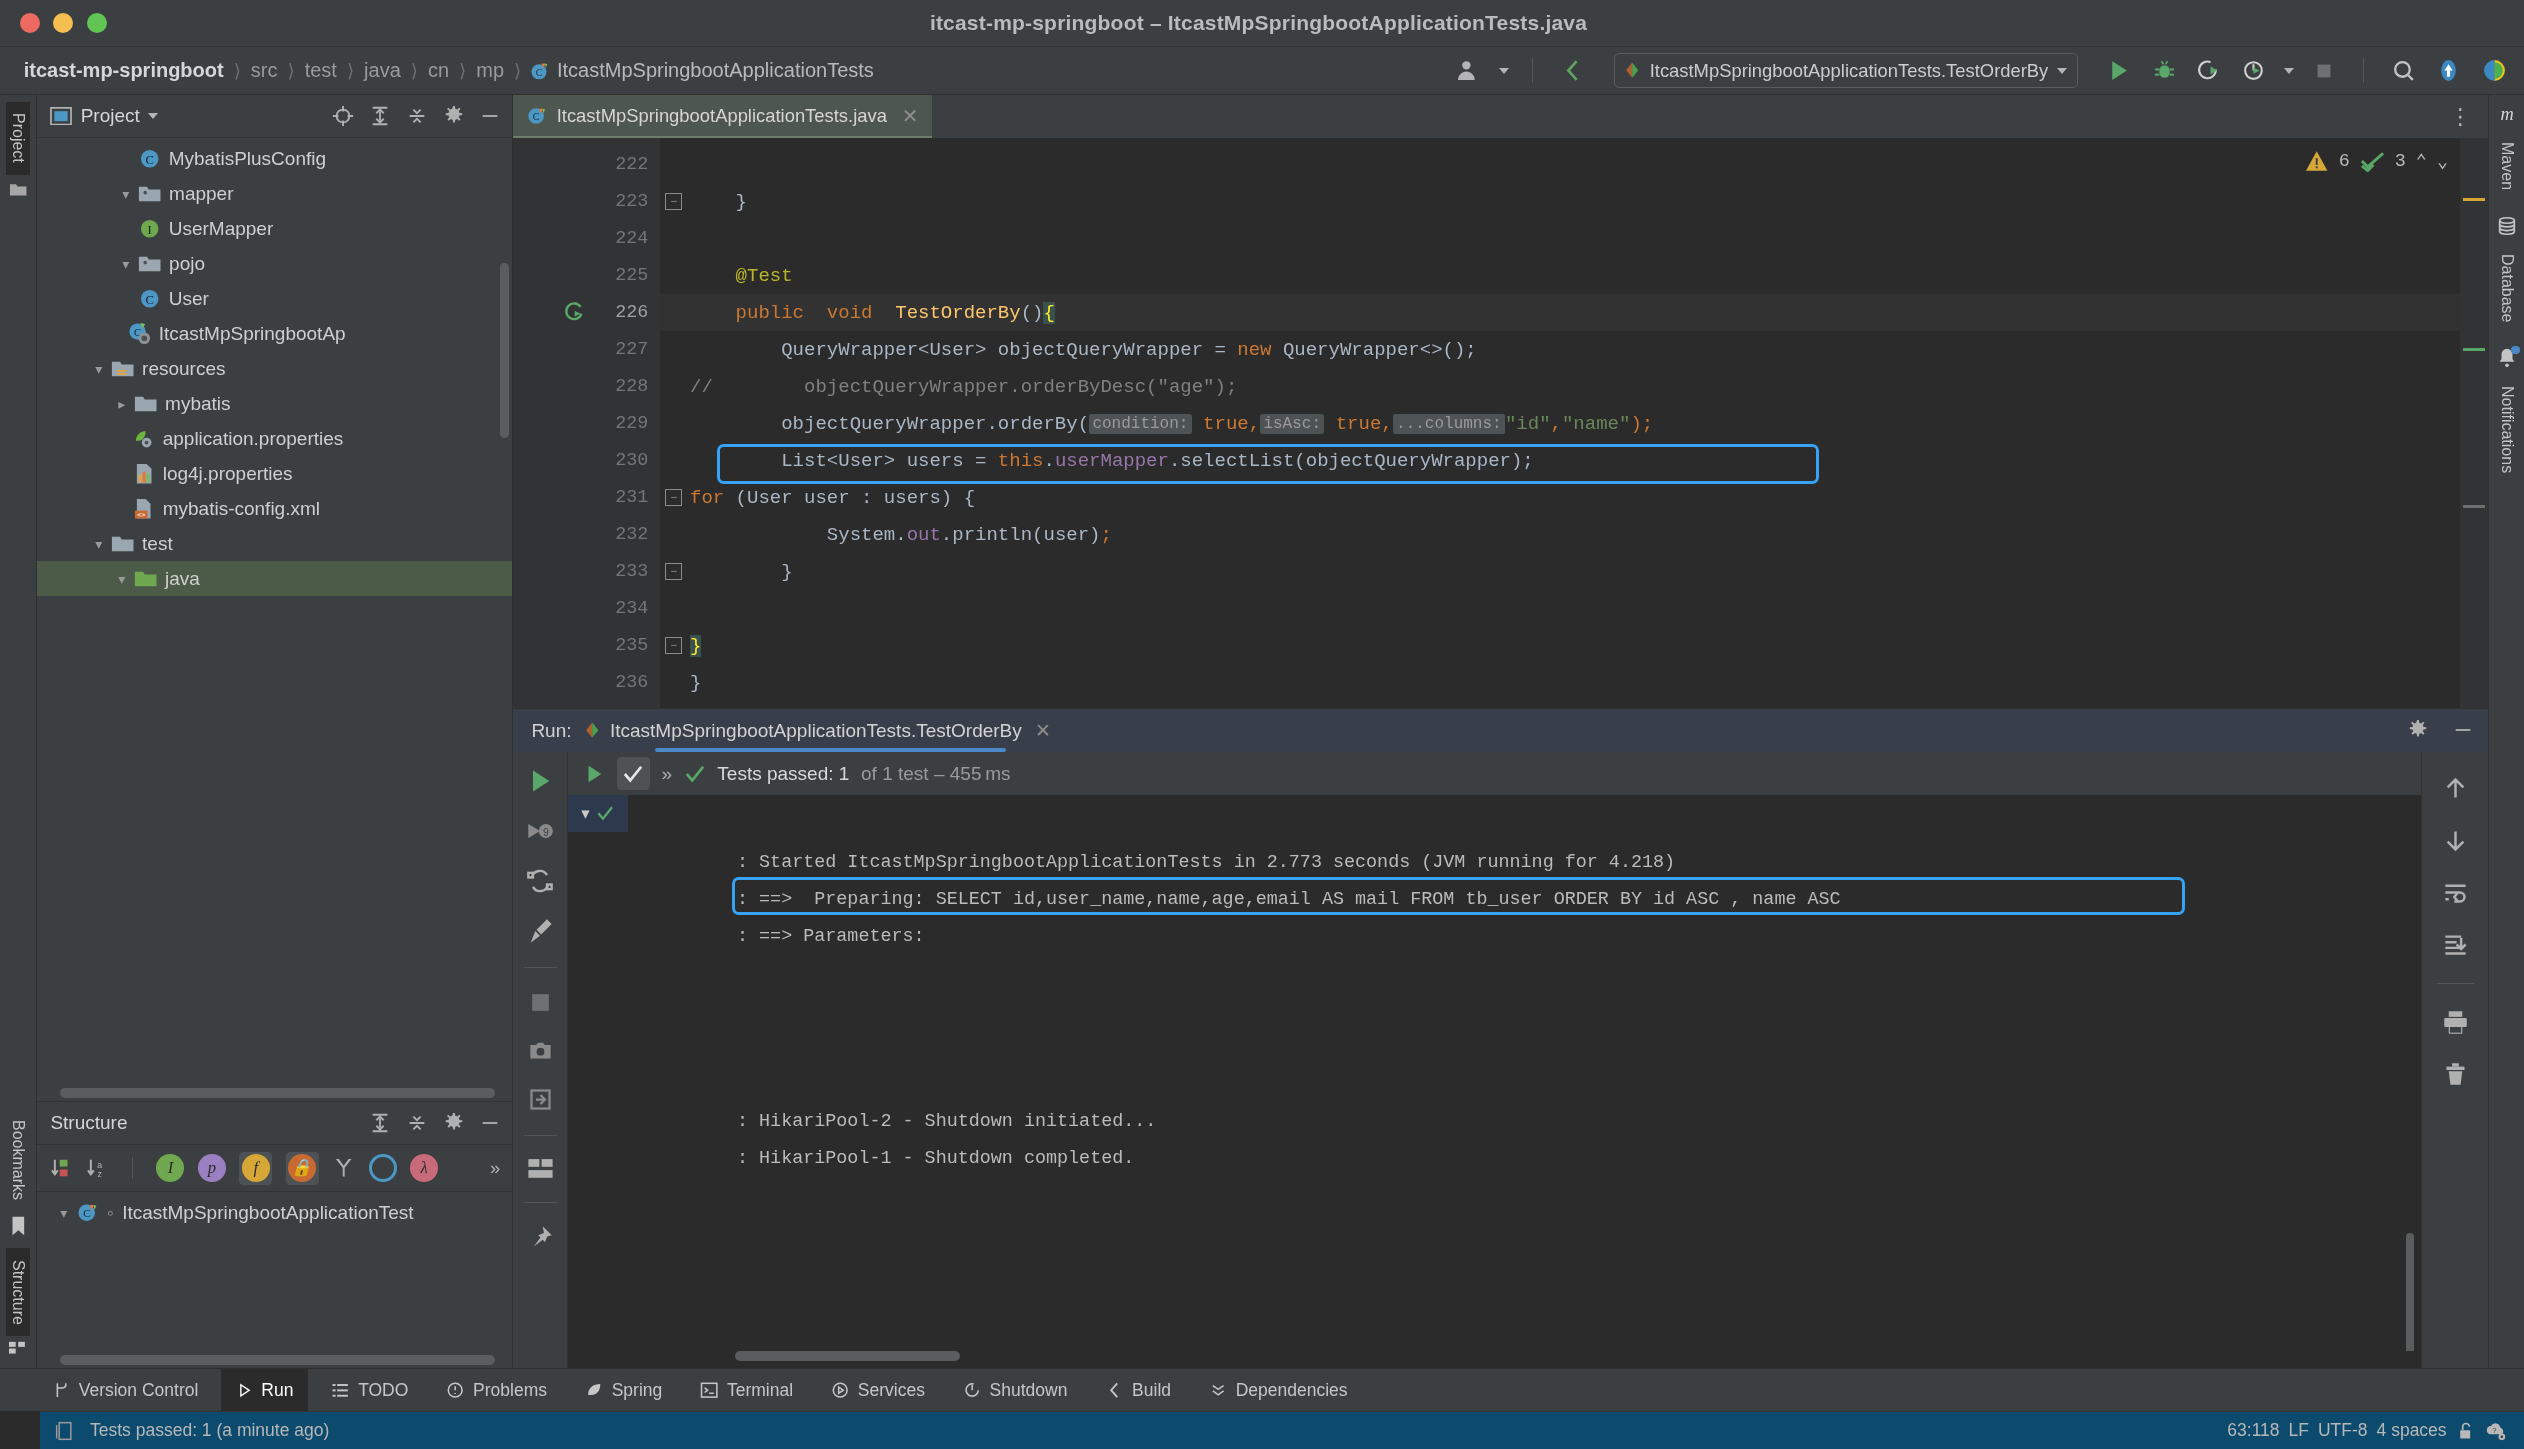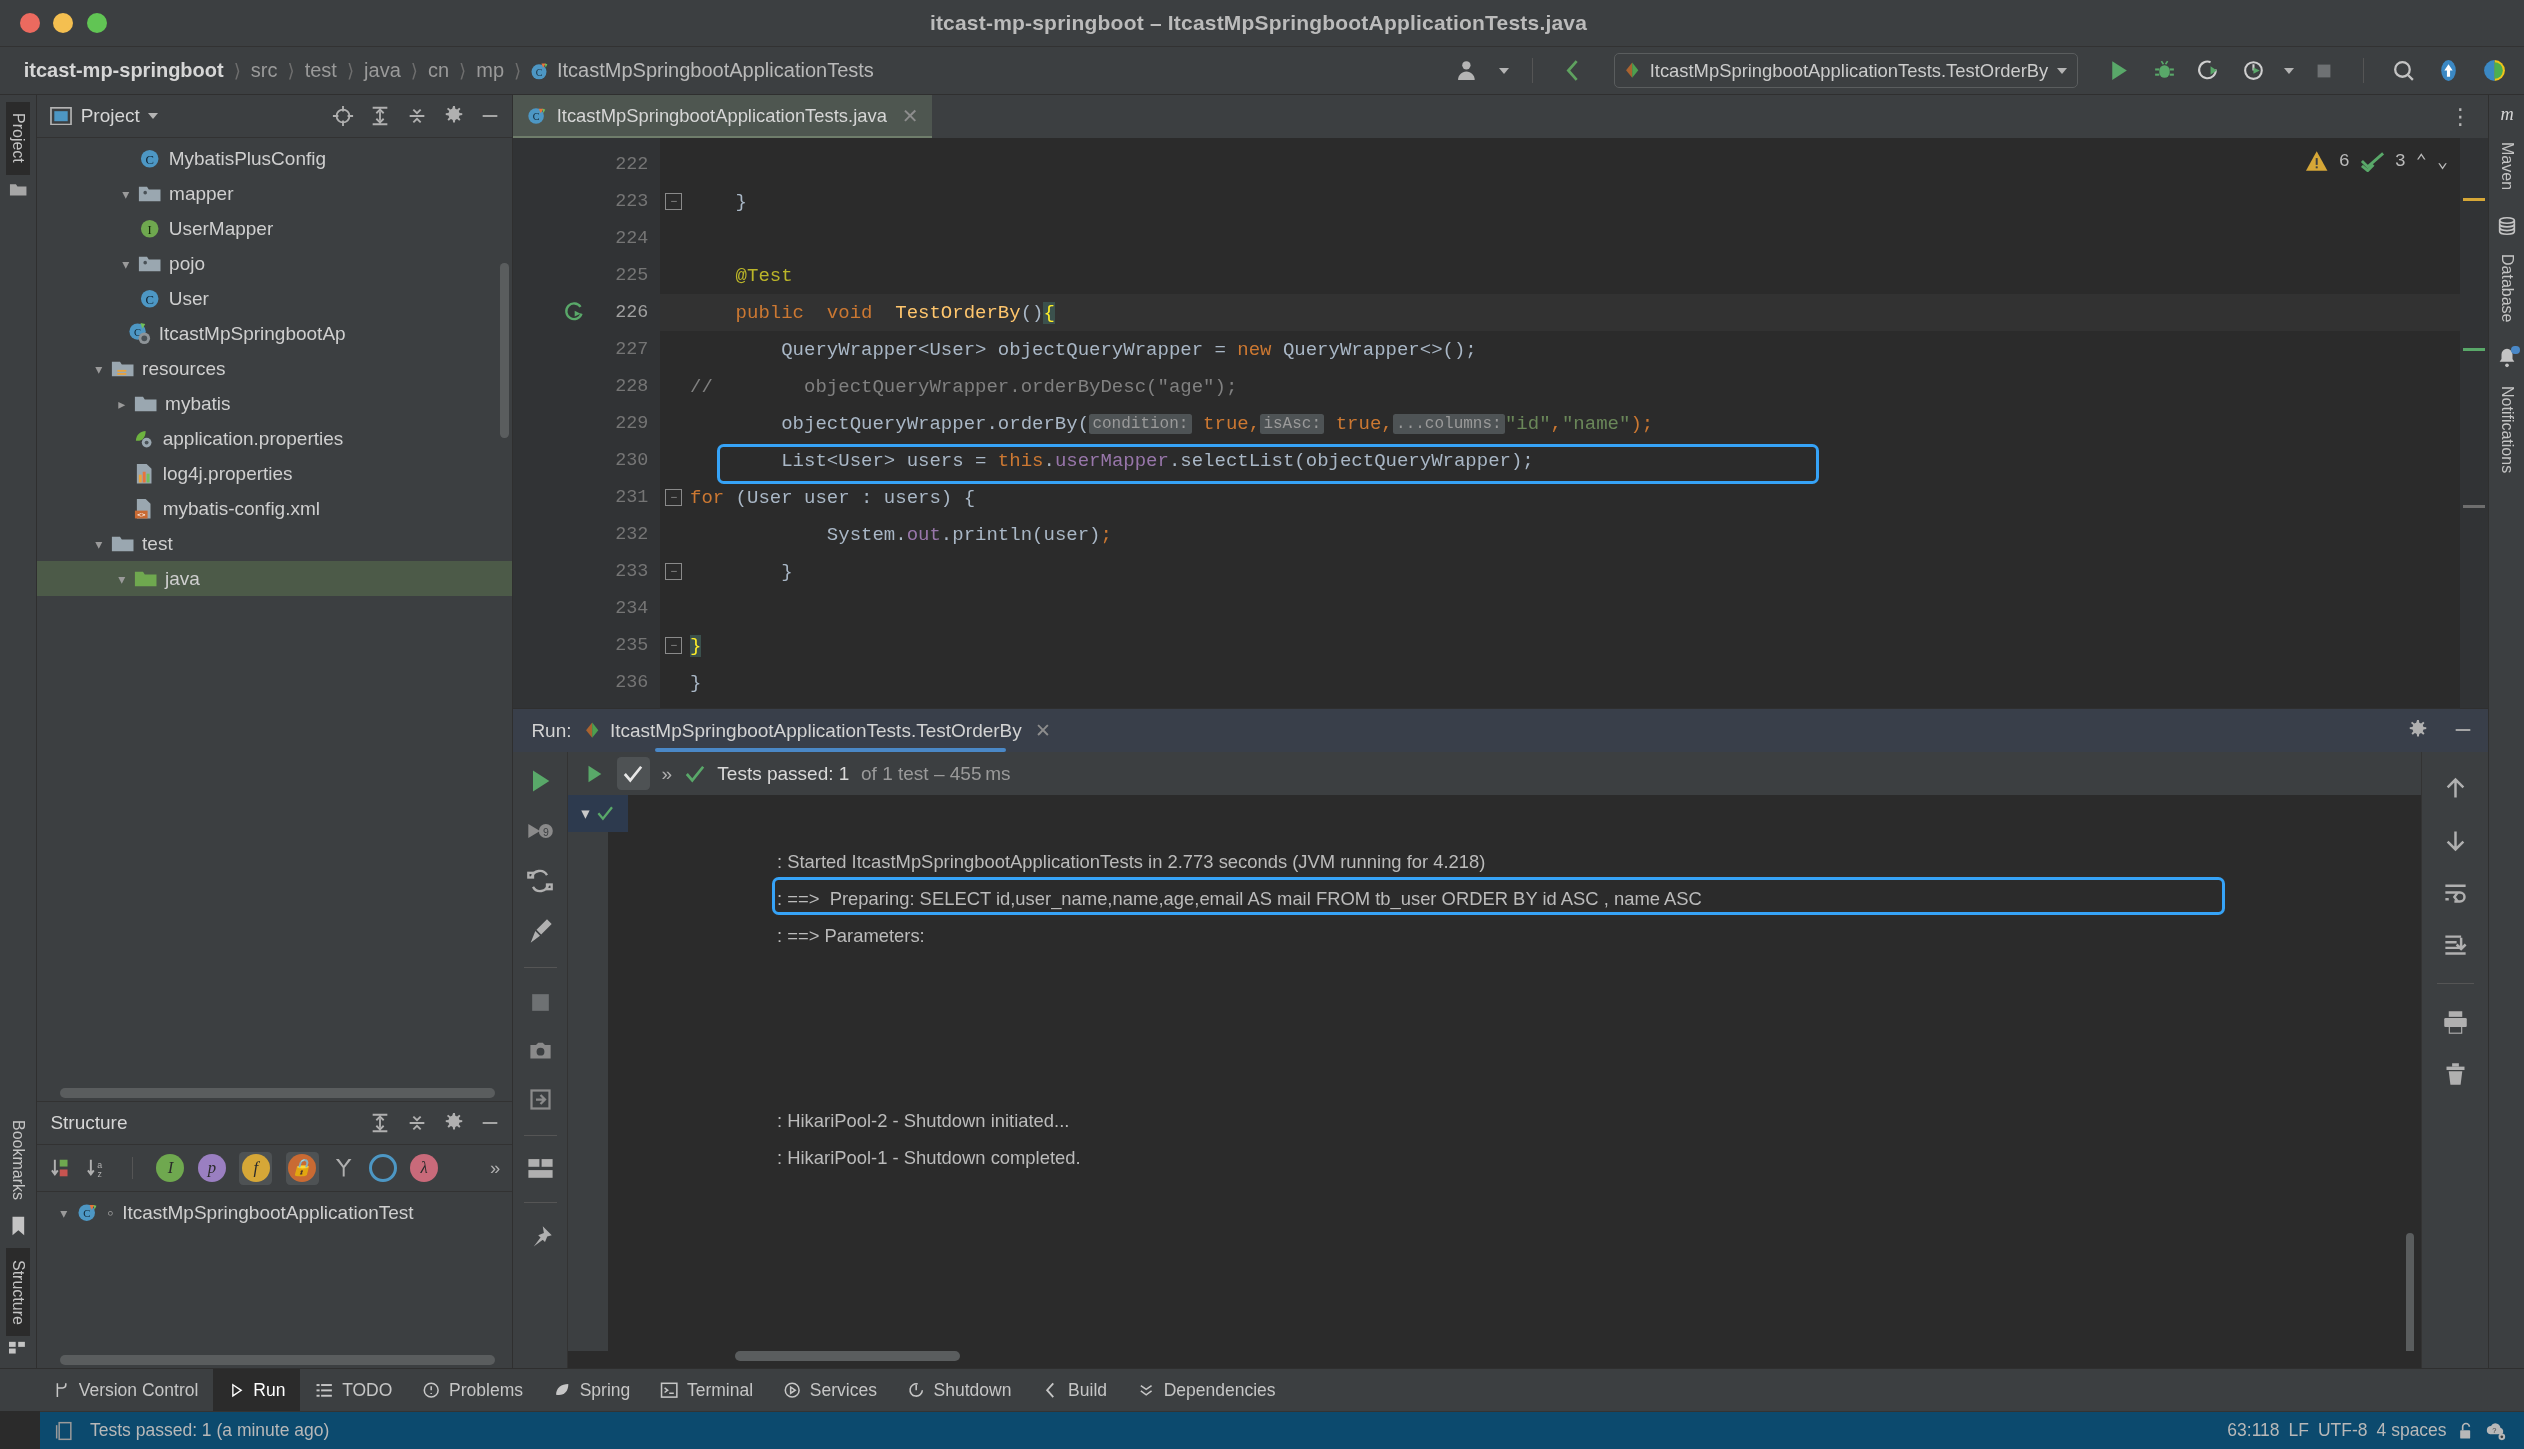--- a/index.html
+++ b/index.html
@@ -197,38 +197,38 @@
   .tests-ok { color: #d9d9d9; }
   .tests-dim { color: #9a9a9a; }
 
   .run-tree-strip {
     height: 37px; flex: 0 0 37px; background: #2b2b2b; display: flex; align-items: center;
   }
   .run-tree-sel { width: 60px; height: 37px; background: #2d3a4e; display:flex; align-items:center; justify-content:center; gap: 6.7px;}
 
   .console {
     flex: 1 1 auto; background: #2b2b2b; position: relative; overflow: hidden;
-    font-family: Liberation Sans, sans-serif; padding: 11.7px 0 0 0; margin-left: 40px;
+    font-family: Liberation Mono, monospace; padding: 11.7px 0 0 0;
   }
   .oline { height: 37px; display: flex; align-items: center; font-size: 18.4px; color: #bbbbbb;
            white-space: pre; padding-left: 169px; }
   .console-vscroll { position: absolute; right: 6.7px; top: 401px; width: 8.3px; height: 125px; background: #5a5d5e; border-radius: 4.2px;}
   .console-hscroll { height: 16.7px; background: #2b2b2b; padding: 0 0 0 167px;}
   .console-hscroll .bar { height: 10px; width: 225px; background: #5a5d5e; border-radius: 5px;}
 
   .run-rtools {
     width: 67px; flex: 0 0 67px; background: #3c3f41; display: flex; flex-direction: column;
     align-items: center; gap: 25px; padding-top: 23.4px; border-left: 0.8px solid #333;
   }
   .run-rtools .sep { width: 37px; height: 0.8px; background: #555; }
 
   
   .twbar {
     height: 43px; flex: 0 0 43px; background: #3c3f41; display: flex; align-items: center;
-    padding-left: 37px; gap: 0; border-top: 0.8px solid #2f2f2f;
+    padding-left: 37px; gap: 8px; border-top: 0.8px solid #2f2f2f;
   }
   .twbtn { display: flex; align-items: center; gap: 8.3px; padding: 0 15px; height: 43px;
            font-size: 17.5px; color: #c6c6c6; }
   .twbtn.sel { background: #2b2b2b; color: #ffffff; }
   .statusbar {
     height: 38px; flex: 0 0 38px; background: #0c4a6e; display: flex; align-items: center;
     padding: 0 18.4px 0 15px; font-size: 17.5px; color: #b8b8b8; gap: 15px;
     border-top: 0.8px solid #333;
     margin-left: 40px;
   }

